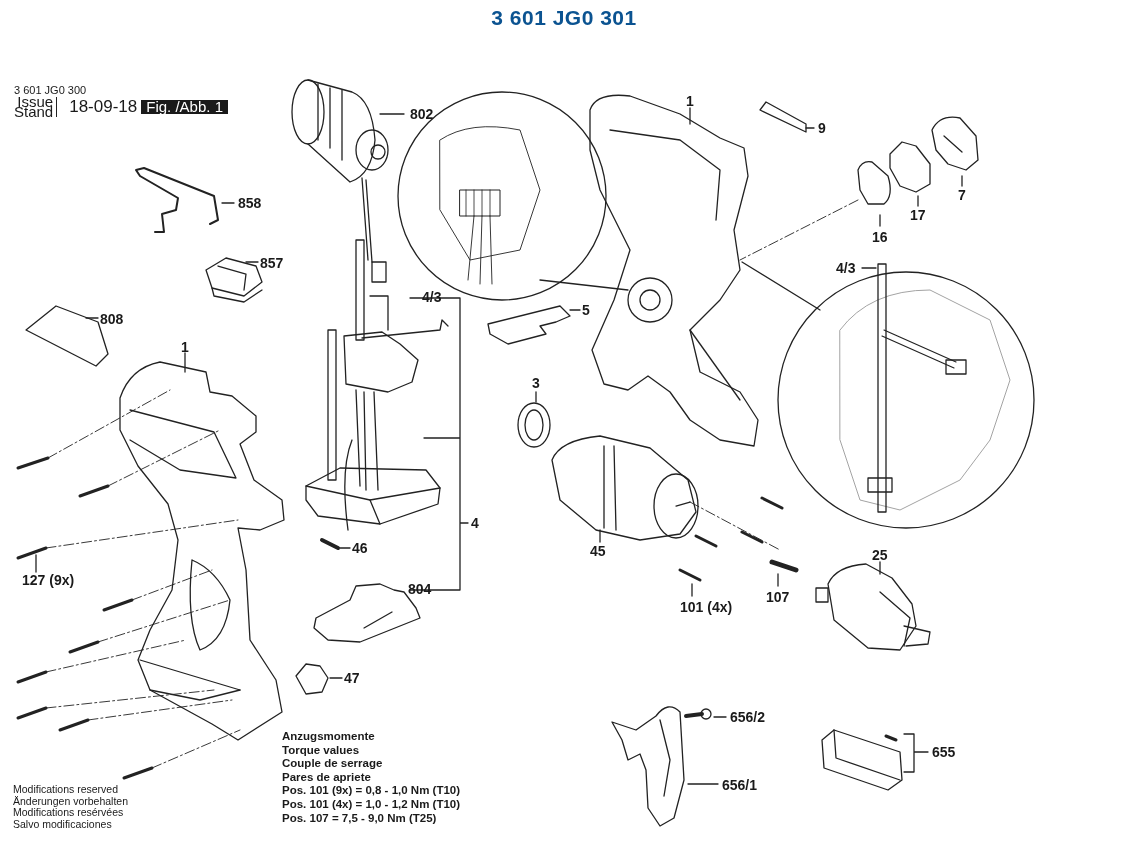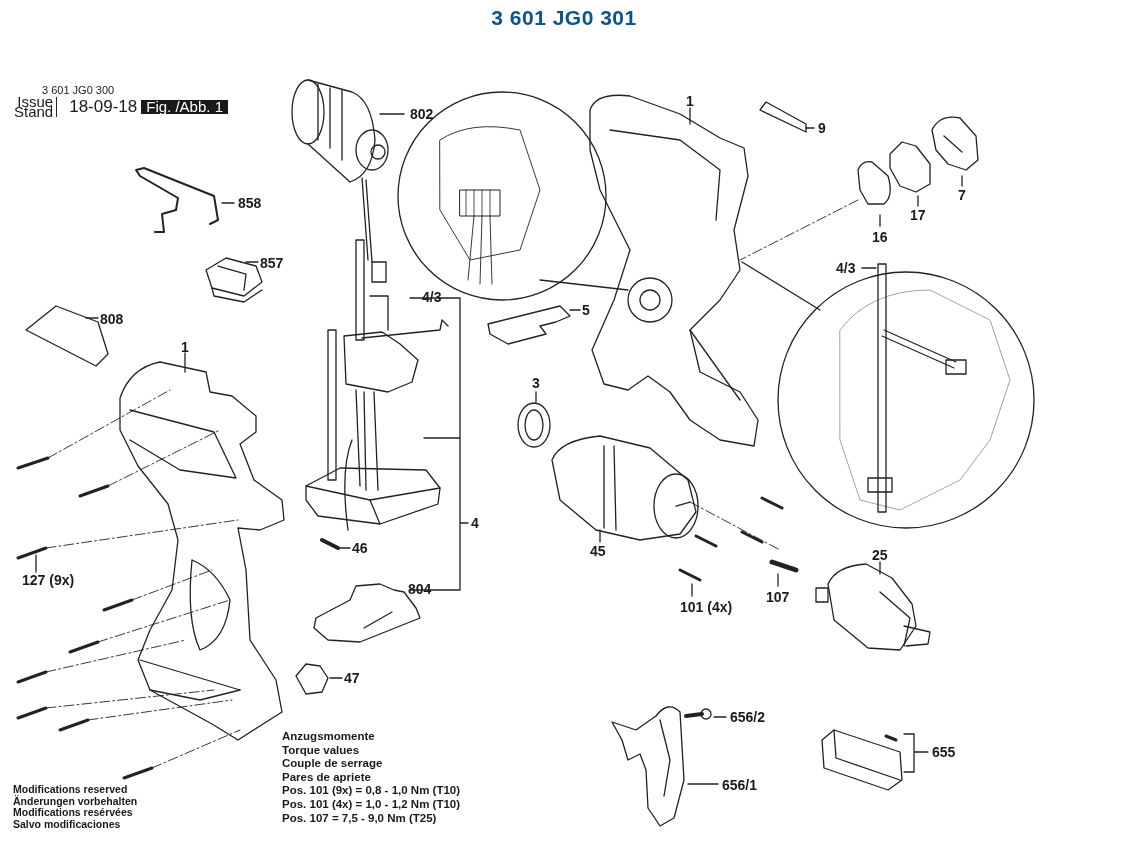--- a/index.html
+++ b/index.html
@@ -1,27 +1,27 @@
 <!DOCTYPE html>
 <html><head>
 <meta charset="utf-8">
 <style>
   html, body { margin: 0; padding: 0; background: #ffffff; }
   body { width: 1128px; height: 848px; position: relative; overflow: hidden; font-family: "Liberation Sans", sans-serif; color: #1a1a1a; }
   .title { position: absolute; top: 6px; left: 0; width: 1128px; text-align: center; font-weight: bold; font-size: 21px; color: #0b5391; letter-spacing: 0.5px; }
   .meta { position: absolute; left: 14px; top: 84px; font-size: 11px; line-height: 12px; }
-  .meta .code { display: block; margin-left: 28px; }
+  .meta .code { display: block; }
   .meta .row { display: flex; align-items: center; margin-top: 1px; }
   .meta .issue { font-size: 15px; line-height: 10px; text-align: right; display: inline-block; border-right: 1px solid #222; padding-right: 3px; }
   .meta .date { margin-left: 12px; font-size: 17px; }
   .meta .fig { margin-left: 4px; background: #1a1a1a; color: #fff; font-size: 15px; padding: 1px 5px; }
   svg.diagram { position: absolute; left: 0; top: 0; }
   .lbl { position: absolute; font-weight: bold; font-size: 14px; line-height: 14px; white-space: nowrap; }
   .torque { position: absolute; left: 282px; top: 730px; font-size: 11.5px; line-height: 13.6px; font-weight: bold; }
-  .mods { position: absolute; left: 13px; top: 784px; font-size: 10.5px; line-height: 11.5px; font-weight: bold; }
+  .mods { position: absolute; left: 13px; top: 784px; font-size: 10.5px; line-height: 11.5px; }
 </style>
 </head>
 <body>
 
 <div class="title">3 601 JG0 301</div>
 
 <div class="meta">
   <span class="code">3 601 JG0 300</span>
   <div class="row">
     <span class="issue">

